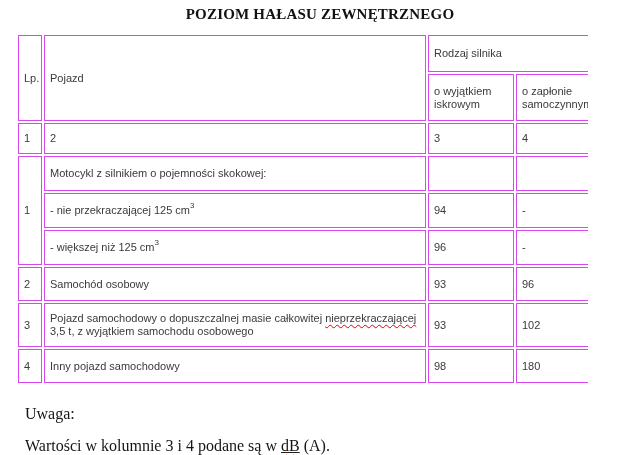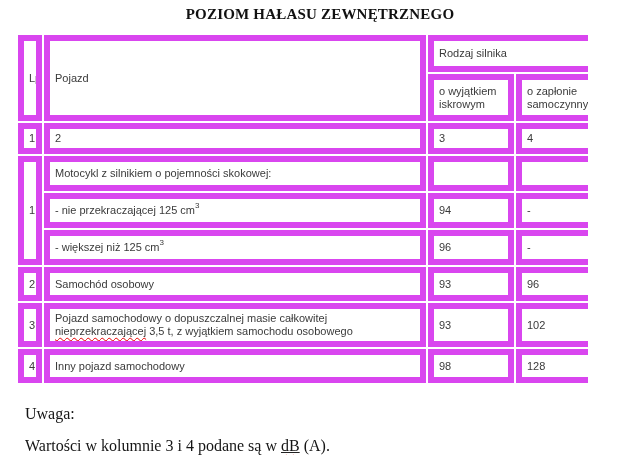--- a/index.html
+++ b/index.html
@@ -27,21 +27,21 @@
   table.noise-table {
     position: absolute;
     left: 16px;
     top: 33px;
     width: 606px;
     border-collapse: separate;
     border-spacing: 2px;
     table-layout: fixed;
   }
   table.noise-table td {
-    border: 6px solid #d946ef;
+    border: 1px solid #d946ef;
     padding: 2px 4px 2px 5px;
     font-family: "Liberation Sans", sans-serif;
     font-size: 11px;
     line-height: 13px;
     color: #3a3a3a;
     vertical-align: middle;
     text-align: left;
     background: #ffffff;
     overflow: hidden;
     box-sizing: border-box;
@@ -144,21 +144,21 @@
       <tr class="r-ciezarowy">
         <td>3</td>
         <td><span>Pojazd samochodowy o dopuszczalnej masie całkowitej </span><span class="u-wavy">nieprzekraczającej</span><span> 3,5 t, z wyjątkiem samochodu osobowego</span></td>
         <td>93</td>
         <td>102</td>
       </tr>
       <tr class="r-inny">
         <td>4</td>
         <td>Inny pojazd samochodowy</td>
         <td>98</td>
-        <td>128</td>
+        <td>180</td>
       </tr>
     </tbody>
   </table>
 
   <p class="note note-uwaga">Uwaga:</p>
 
   <p class="note note-values"><span>Wartości w kolumnie 3 i 4 podane są w </span><span class="u-solid"><span class="u-wavy">dB</span></span><span> (A).</span></p>
 
 </div>
 

